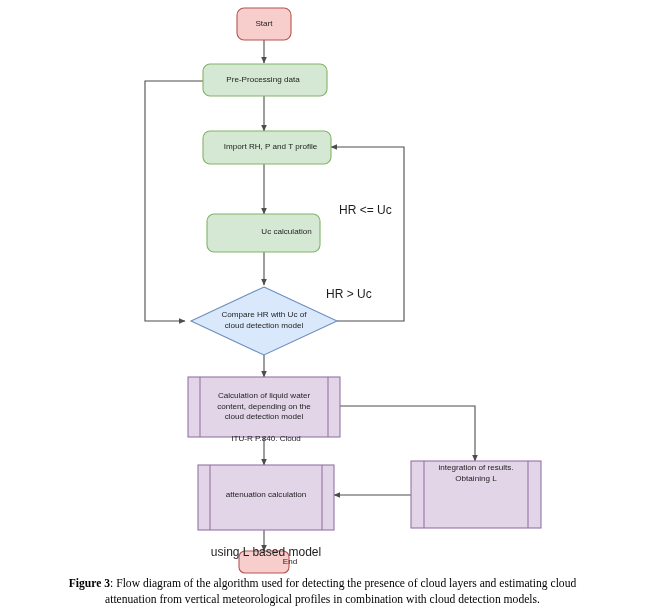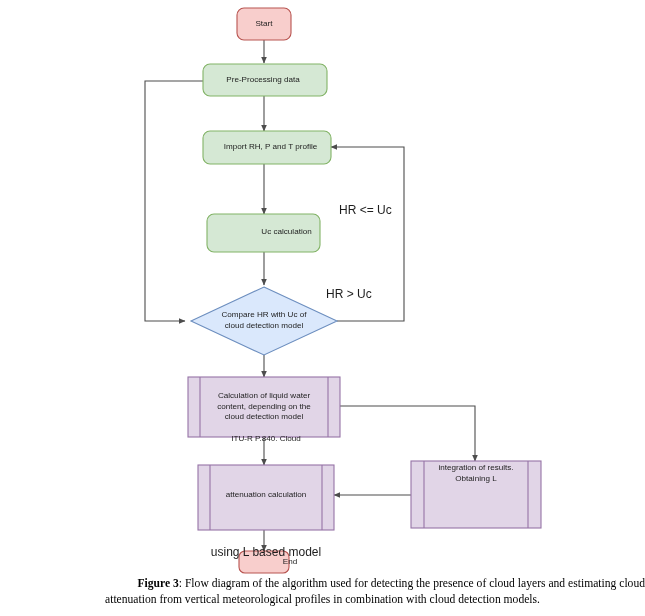--- a/index.html
+++ b/index.html
@@ -58,21 +58,21 @@
     font-size: 11.6px;
     line-height: 1.42;
     color: #000000;
     text-align: center;
   }
   #caption .cap-line {
     display: block;
     text-align: center;
   }
   #caption .cap-line-1 {
-    text-align: right;
+    text-align: center;
     padding-left: 0;
   }
   #caption b {
     font-weight: bold;
   }
 </style>
 </head>
 <body>
 
 <div id="diagram-area">

